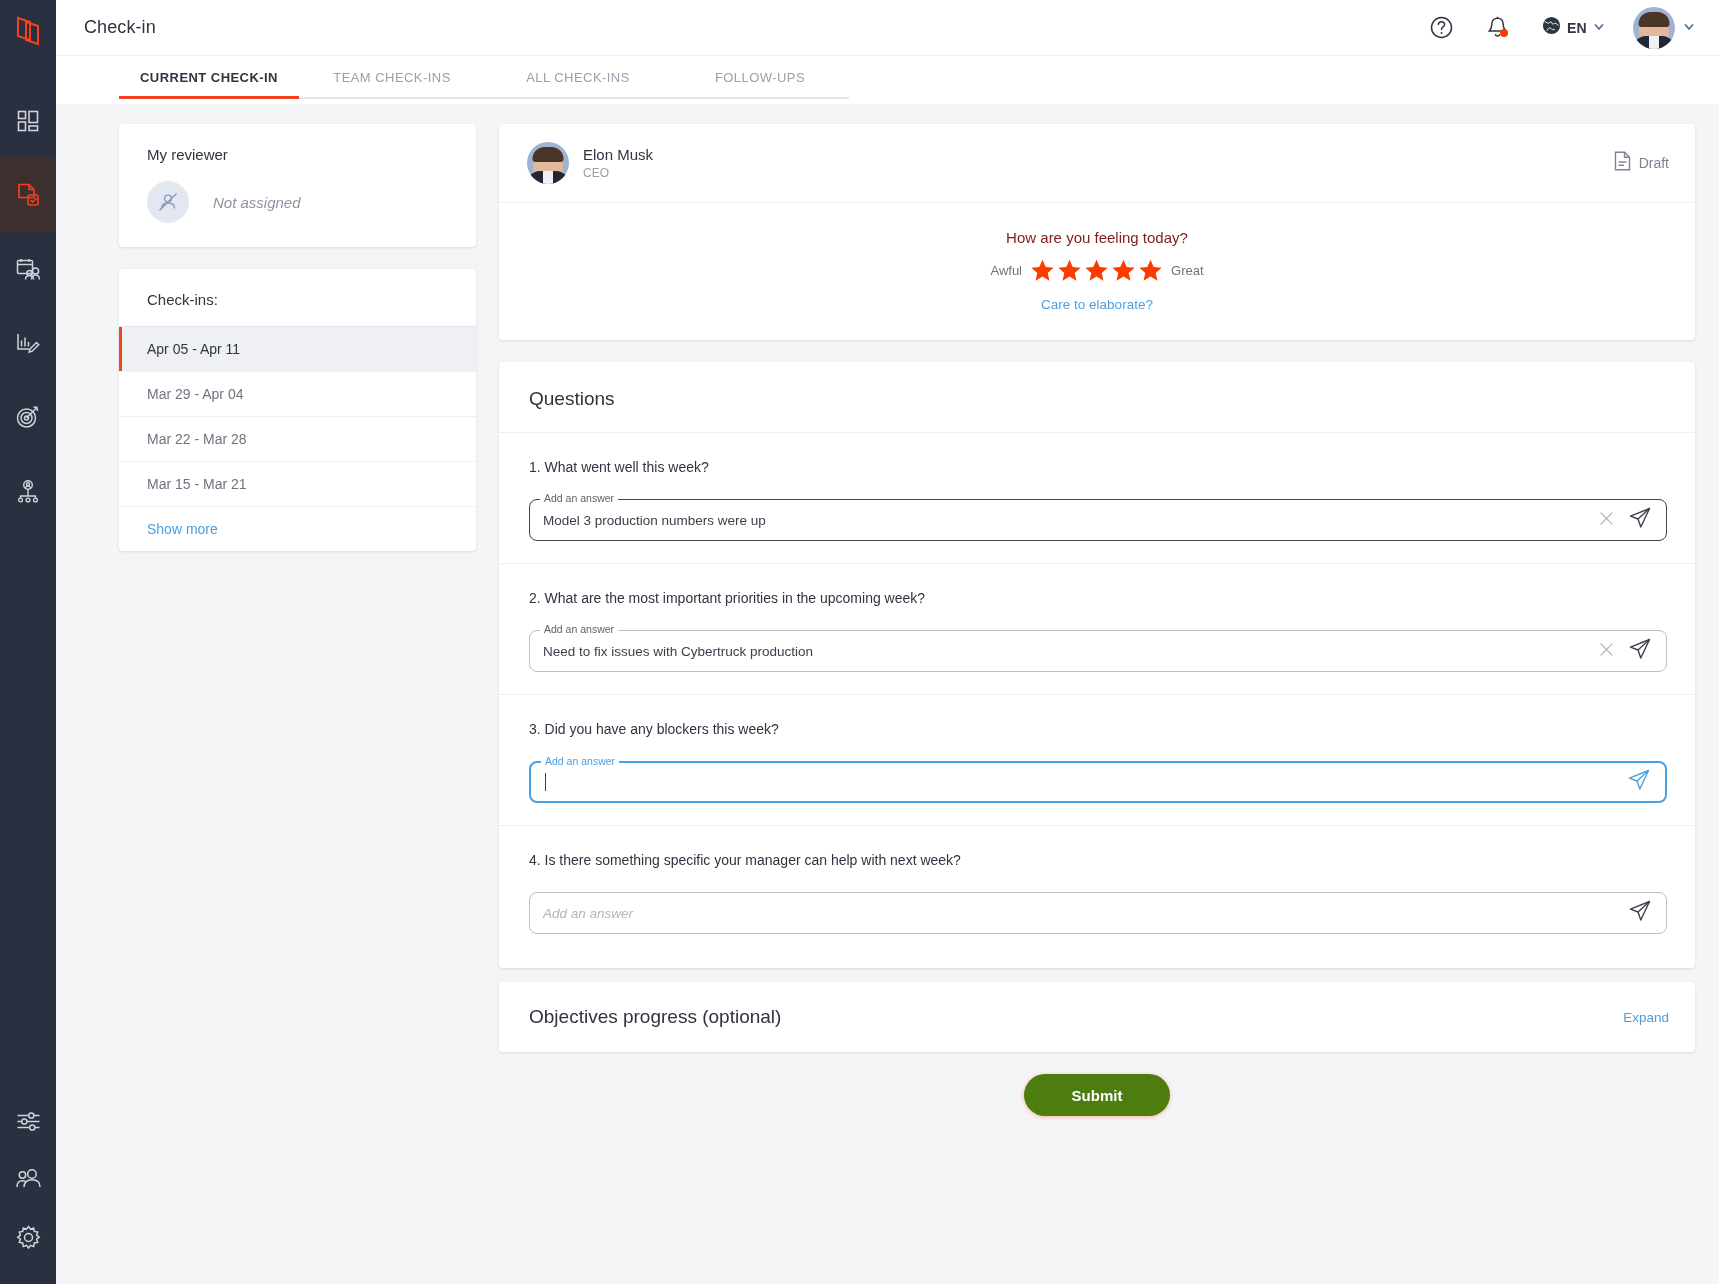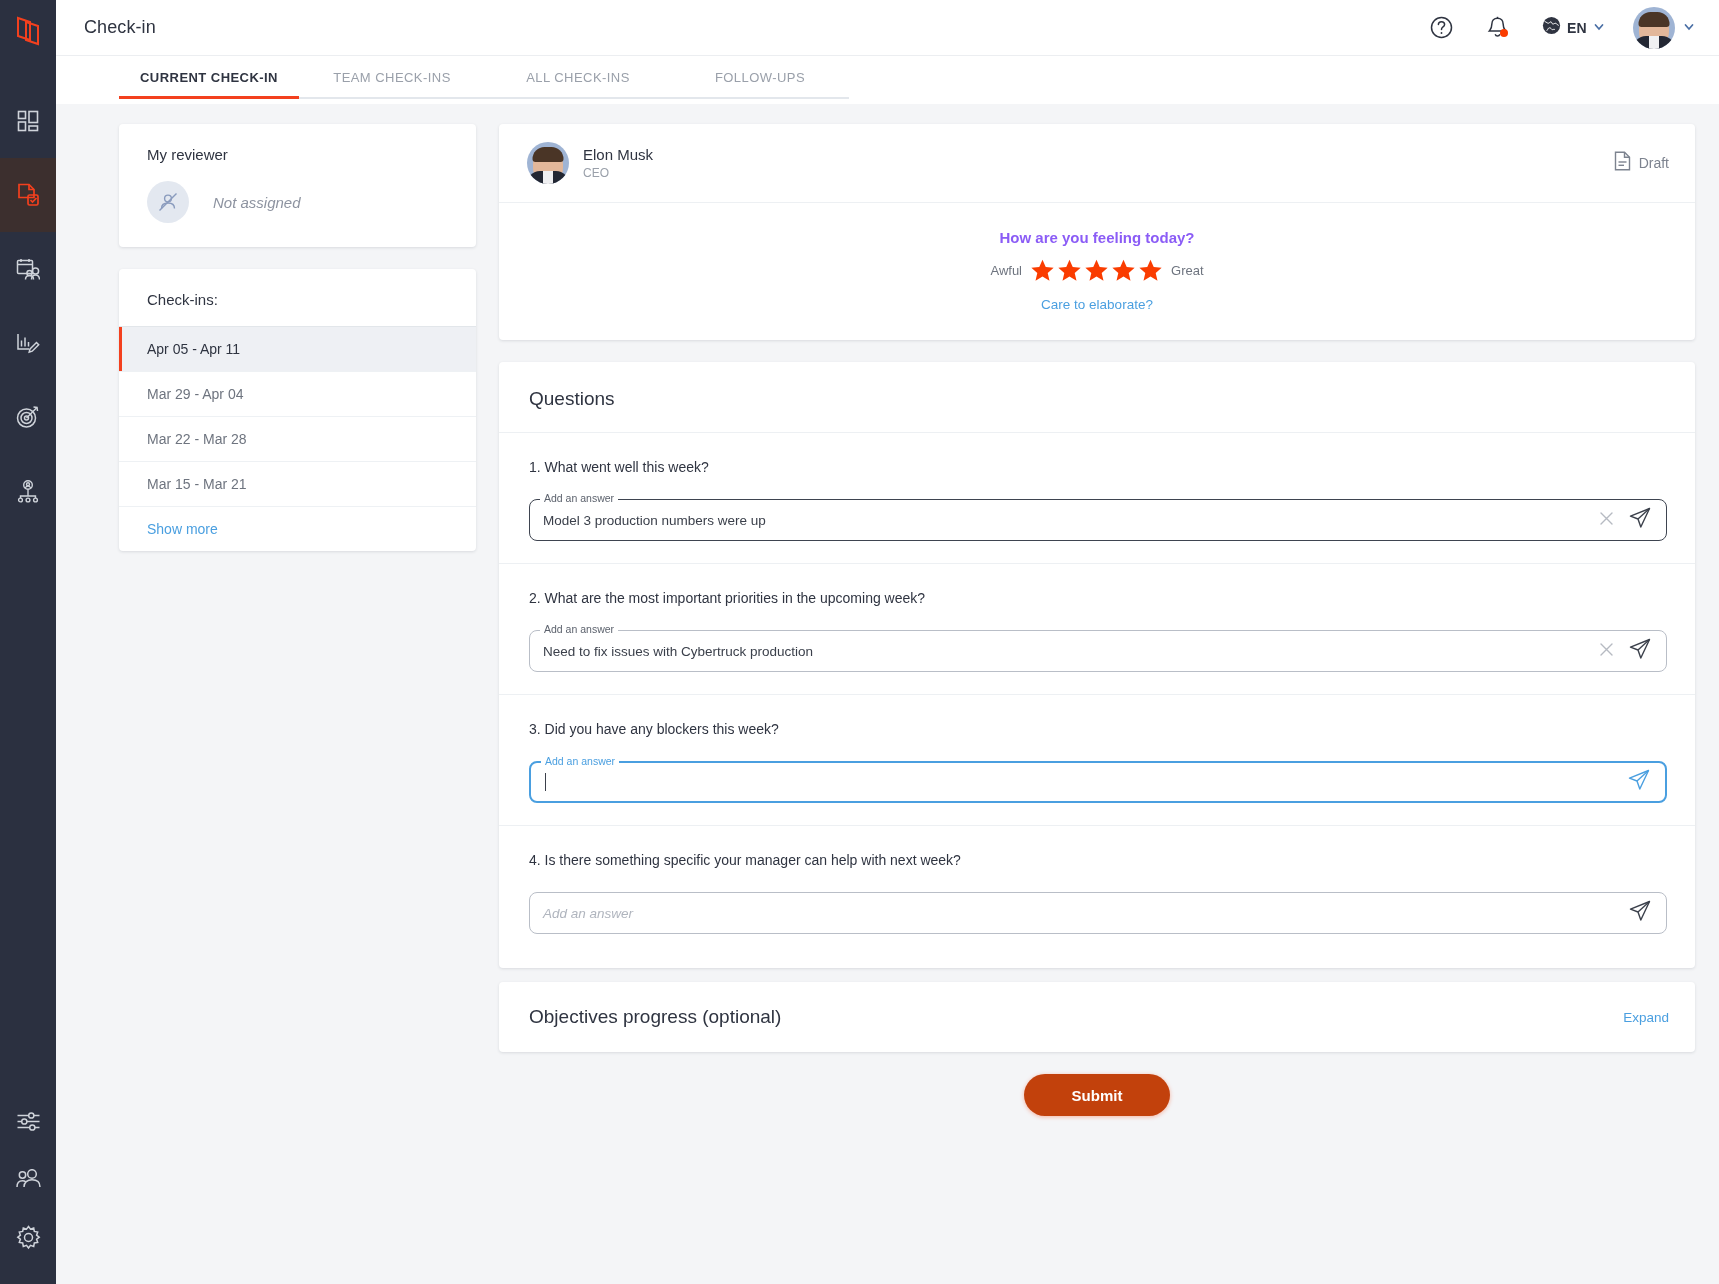--- a/index.html
+++ b/index.html
@@ -151,21 +151,21 @@
     display: flex; align-items: center; padding: 18px 26px 18px 28px;
     border-bottom: 1px solid #edf0f3;
   }
   .mood-user { display:flex; align-items:center; gap: 14px; }
   .mood-avatar { width: 42px; height: 42px; }
   .mood-name { font-size: 15px; color: #2f3441; line-height: 1.25; }
   .mood-role { font-size: 12px; color: #9aa0aa; margin-top: 2px; }
   .draft { margin-left: auto; display:flex; align-items:center; gap:8px; cursor:pointer; }
   .draft-label { font-size: 14px; color: #7d838f; }
   .mood-body { padding: 26px 0 28px 0; text-align: center; }
-  .mood-q { font-size: 15px; font-weight: 700; color: #8b5cf6; margin-bottom: 12px; }
+  .mood-q { font-size: 15px; font-weight: 400; color: #7f1d1d; margin-bottom: 12px; }
   .stars-row { display:flex; align-items:center; justify-content:center; gap: 8px; }
   .mood-end { font-size: 13px; color: #6e747f; }
   .stars { display:flex; gap: 2px; cursor: pointer; }
   .elaborate { display:block; margin-top: 14px; font-size: 13.5px; color: #4a9fe0; cursor: pointer; }
 
   
   .q-card { margin-bottom: 14px; }
   .q-head { padding: 26px 28px 22px 30px; border-bottom: 1px solid #edf0f3; }
   .q-head-title { font-size: 19px; color: #2f3441; font-weight: 400; }
   .q-block { padding: 26px 28px 22px 30px; border-bottom: 1px solid #edf0f3; }
@@ -195,21 +195,21 @@
   .clear-x { cursor: pointer; }
   .send-ico { cursor: pointer; }
 
   
   .obj-card { display: flex; align-items: center; padding: 24px 26px 24px 30px; }
   .obj-title { font-size: 19px; color: #2f3441; }
   .obj-expand { margin-left: auto; font-size: 13.5px; color: #4a9fe0; cursor: pointer; }
 
   .submit-wrap { display:flex; justify-content:center; padding: 22px 0 0 0; }
   .submit-btn {
-    background: #c2410c; color: #fff; border: none; border-radius: 22px;
+    background: #4d7c0f; color: #fff; border: none; border-radius: 22px;
     height: 42px; padding: 0 48px; font-size: 15px; font-weight: 700;
     cursor: pointer; font-family: "Liberation Sans", sans-serif;
     box-shadow: 0 1px 4px rgba(250,60,0,.35);
   }
 </style>
 </head>
 <body>
 
 <div class="app">
 

